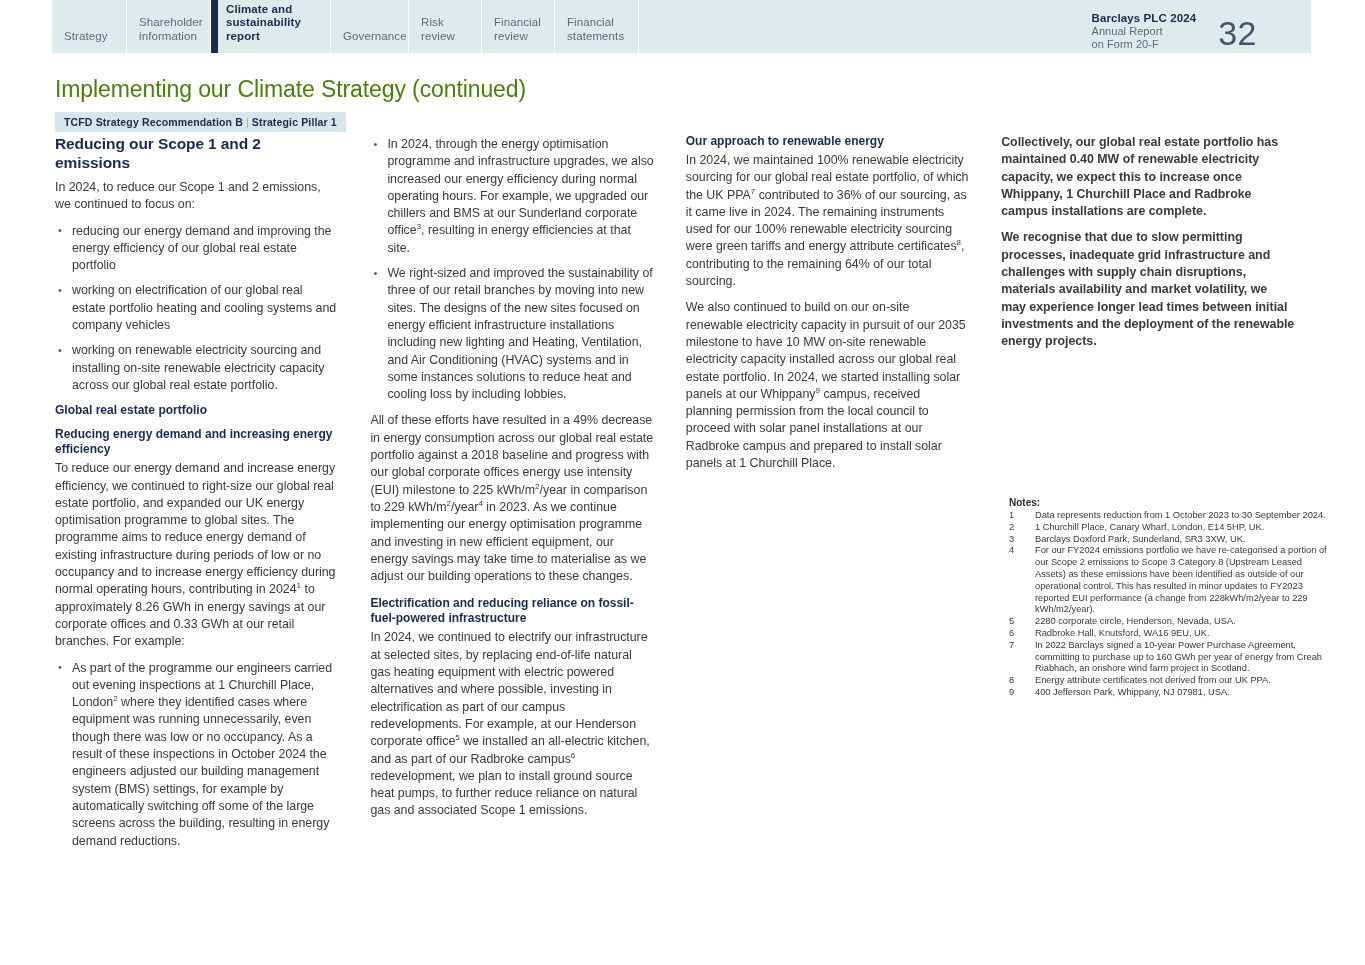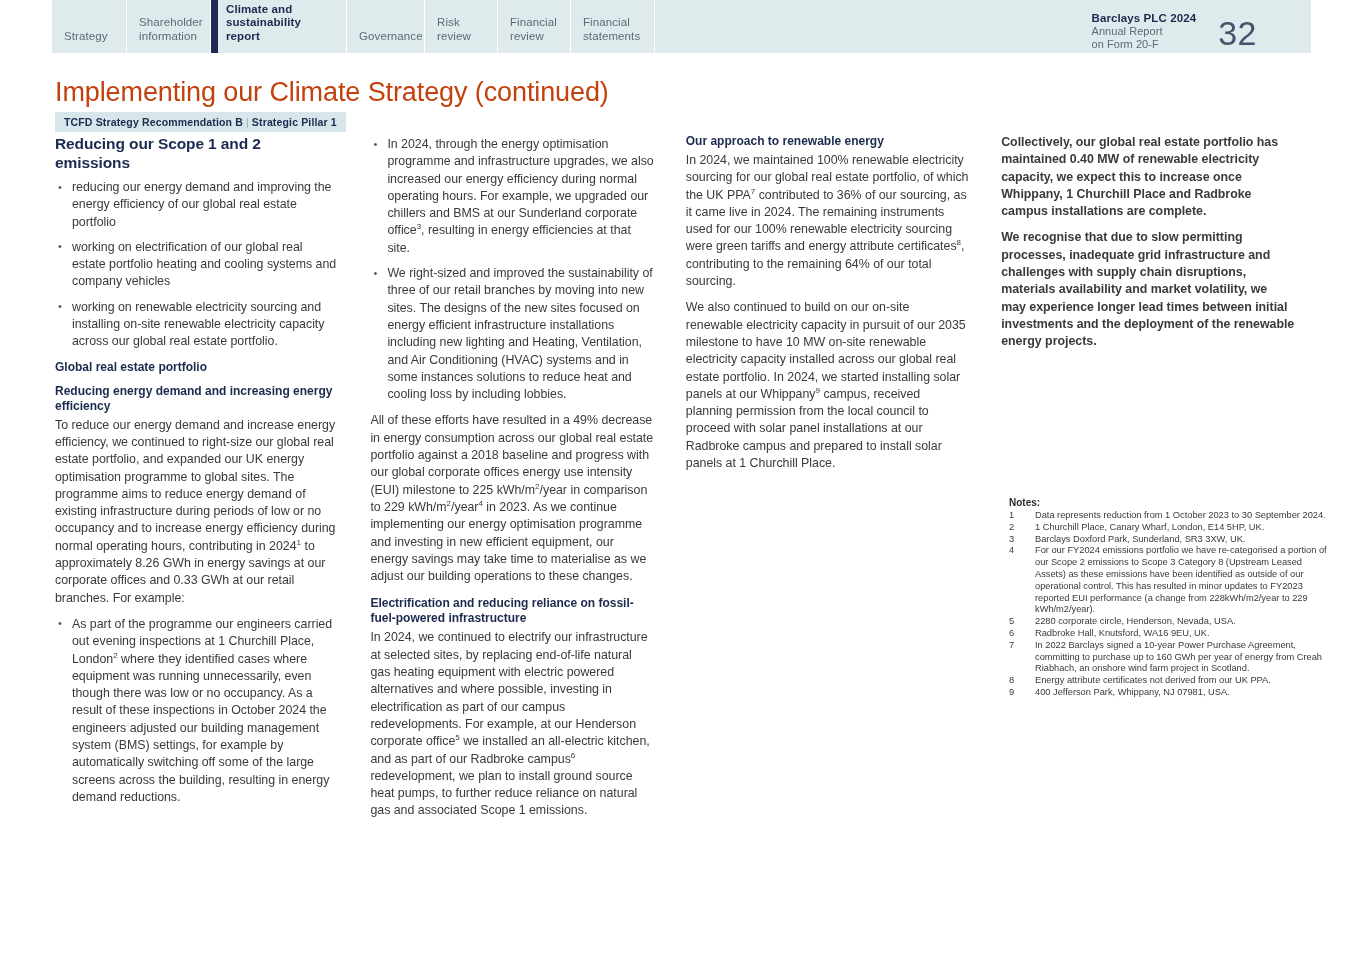--- a/index.html
+++ b/index.html
@@ -42,21 +42,21 @@
     box-sizing: border-box;
     border-right: 1px solid #ffffff;
     font-size: 11.5px;
     line-height: 13.5px;
     color: #5b6b78;
     letter-spacing: 0.1px;
     white-space: pre-line;
   }
   .nav-tab.t-strategy   { width: 75px; }
   .nav-tab.t-shareholder{ width: 84px; }
-  .nav-tab.t-climate    { width: 136px; }
+  .nav-tab.t-climate    { width: 120px; }
   .nav-tab.t-governance { width: 78px; }
   .nav-tab.t-risk       { width: 73px; }
   .nav-tab.t-finrev     { width: 73px; }
   .nav-tab.t-finstat    { width: 84px; }
 
   .nav-tab.active {
     color: #1b2a4e;
     font-weight: bold;
     border-left: 7px solid #1b2a4e;
     padding-left: 8px;
@@ -90,24 +90,24 @@
     font-weight: 300;
     letter-spacing: 0.5px;
     margin-top: 2px;
   }
 
   
   .page-title {
     position: absolute;
     left: 55px;
     top: 58px;
-    font-size: 27px;
+    font-size: 23px;
     line-height: 33px;
     font-weight: 300;
-    color: #c2410c;
+    color: #4d7c0f;
     letter-spacing: -0.1px;
   }
 
   
   .tcfd-badge {
     position: absolute;
     left: 55px;
     top: 112px;
     background: #d6e6ea;
     padding: 4px 9px 4px 9px;
@@ -251,20 +251,21 @@
 <h1 class="page-title">Implementing our Climate Strategy (continued)</h1>
 
 <div class="tcfd-badge">
   <span>TCFD Strategy Recommendation B</span><span class="sep">|</span><span>Strategic Pillar 1</span>
 </div>
 
 <div class="columns">
 
   <div class="col c1">
     <h2 class="sec-head">Reducing our Scope 1 and 2 emissions</h2>
+    <p class="body">In 2024, to reduce our Scope 1 and 2 emissions, we continued to focus on:</p>
     <ul class="bullets">
       <li>reducing our energy demand and improving the energy efficiency of our global real estate portfolio</li>
       <li>working on electrification of our global real estate portfolio heating and cooling systems and company vehicles</li>
       <li>working on renewable electricity sourcing and installing on-site renewable electricity capacity across our global real estate portfolio.</li>
     </ul>
     <h3 class="sub-head tight">Global real estate portfolio</h3>
     <h3 class="sub-head tight">Reducing energy demand and increasing energy efficiency</h3>
     <p class="body"><span>To reduce our energy demand and increase energy efficiency, we continued to right-size our global real estate portfolio, and expanded our UK energy optimisation programme to global sites. The programme aims to reduce energy demand of existing infrastructure during periods of low or no occupancy and to increase energy efficiency during normal operating hours, contributing in 2024</span><sup>1</sup><span> to approximately 8.26 GWh in energy savings at our corporate offices and 0.33 GWh at our retail branches. For example:</span></p>
     <ul class="bullets">
       <li><span>As part of the programme our engineers carried out evening inspections at 1 Churchill Place, London</span><sup>2</sup><span> where they identified cases where equipment was running unnecessarily, even though there was low or no occupancy. As a result of these inspections in October 2024 the engineers adjusted our building management system (BMS) settings, for example by automatically switching off some of the large screens across the building, resulting in energy demand reductions.</span></li>

